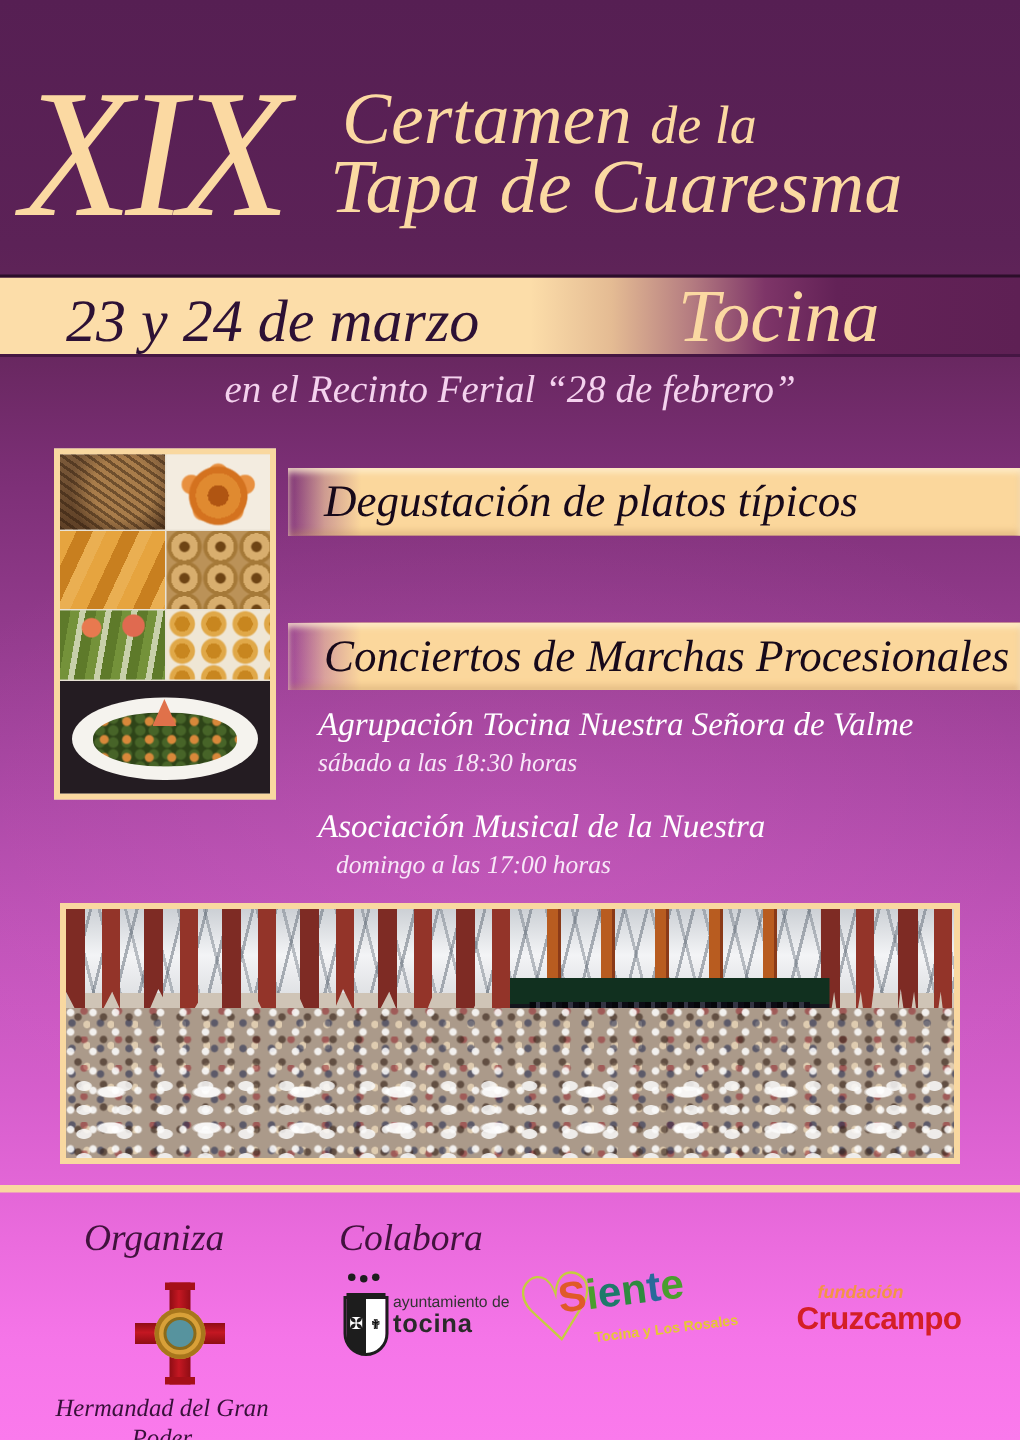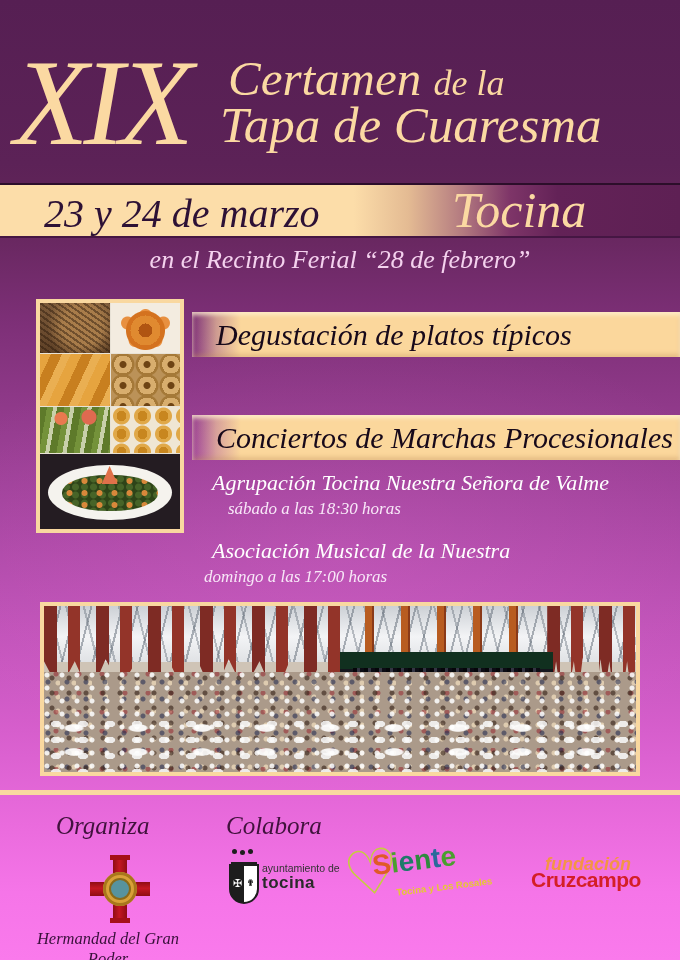--- a/index.html
+++ b/index.html
@@ -76,22 +76,22 @@
   .section-banner{left:192px; width:488px; height:45px; box-sizing:border-box;
     background:linear-gradient(90deg, rgba(214,150,170,0) 0, rgba(248,212,158,.65) 5%, #fbd79c 10%, #fbd79c 100%);
     box-shadow:inset 0 3px 4px rgba(255,240,210,.8), inset 0 -3px 4px rgba(190,140,90,.35);}
   .banner-tasting{top:312px;}
   .banner-concerts{top:415px;}
   .section-banner .bt{position:absolute; left:24px; top:50%; transform:translateY(-50%);
     font-style:italic; font-size:30px; color:#17091a; white-space:nowrap;}
   .tasting-sub{left:214px; top:364px; font-style:italic; font-size:20px; color:#ffffff;}
   .concert-name{font-style:italic; font-size:22px; color:#ffffff;}
   .concert-time{font-style:italic; font-size:17px; color:#f8e8f8;}
-  .c1n{left:212px; top:470px;} .c1t{left:212px; top:499px;margin-left:16px;}
-  .c2n{left:212px; top:538px;} .c2t{left:204px; top:567px;text-align:center;}
+  .c1n{left:212px; top:470px;} .c1t{left:212px; top:499px;}
+  .c2n{left:212px; top:538px;} .c2t{left:224px; top:567px;text-align:center;}
 
   
   .photo{left:40px; top:602px; width:600px; height:174px; box-sizing:border-box;
     border:4px solid #f9d8a0; background:#cfc4b6; overflow:hidden;}
   .photo > div{position:absolute;}
   .ph-roof{left:0; top:0; width:100%; height:56px;
     background:
       repeating-linear-gradient(104deg, rgba(96,106,118,.5) 0 2px, transparent 2px 15px),
       repeating-linear-gradient(76deg, rgba(96,106,118,.4) 0 2px, transparent 2px 17px),
       linear-gradient(180deg,#ccd0d5,#f3f4f6 55%,#e0e2e5);}
@@ -166,21 +166,21 @@
     transform:rotate(-8deg); font-family:"DejaVu Sans",sans-serif;}
   .siente-word{left:372px; top:847px; transform:rotate(-7deg);
     font-family:"Liberation Sans",sans-serif; font-weight:bold; font-size:28px; line-height:1;}
   .siente-word span{display:inline-block;}
   .sl0{color:#e05a28;} .sl1{color:#4a9e2f;} .sl2{color:#1e7a6a;}
   .sl3{color:#2f8a3f;} .sl4{color:#2a6a9a;} .sl5{color:#4a9e2f;}
   .siente-tag{left:396px; top:881px; transform:rotate(-7deg);
     font-family:"Liberation Sans",sans-serif; font-weight:bold; font-size:9.5px; color:#e6c832;}
 
   .fundacion{left:545px; top:854px; font-family:"Liberation Sans",sans-serif;
-    font-style:italic; font-weight:bold; font-size:18px; color:#f49444;}
+    font-style:italic; font-weight:bold; font-size:12px; color:#f49444;}
   .cruzcampo{left:531px; top:868px; font-family:"Liberation Sans",sans-serif;
     font-weight:bold; font-size:21px; color:#d41f26; letter-spacing:-.5px;}
 </style>
 </head>
 <body>
 
 <div class="poster">
 
   <div class="abs edition">XIX</div>
   <div class="abs title-l1"><span>Certamen</span>

